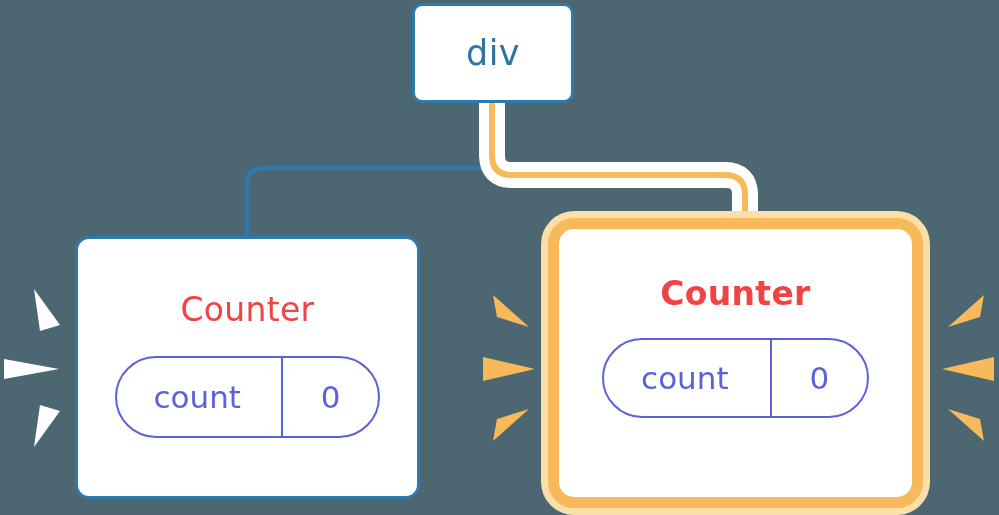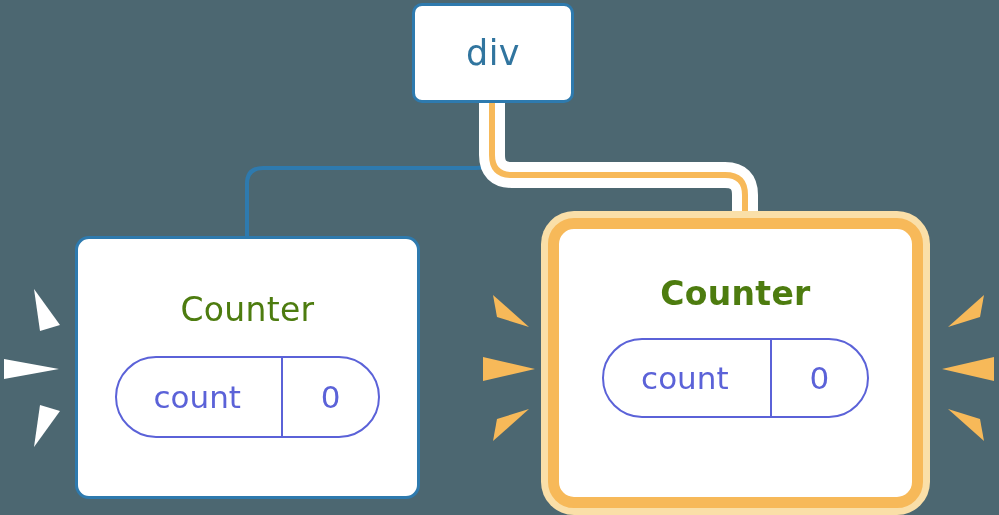--- a/index.html
+++ b/index.html
@@ -60,21 +60,21 @@
   #counter-right {
     left: 548px;
     top: 218px;
     width: 375px;
     height: 290px;
     border: 11px solid #f7b959;
     border-radius: 26px;
     box-shadow: 0 0 0 7px #fadfa8;
   }
   .comp-title {
-    color: #4d7c0f;
+    color: #ef4444;
     font-size: 33px;
     line-height: 1;
     letter-spacing: 0.3px;
   }
   #counter-left .comp-title {
     margin-top: 54px;
     font-weight: 400;
   }
   #counter-right .comp-title {
     margin-top: 48px;

